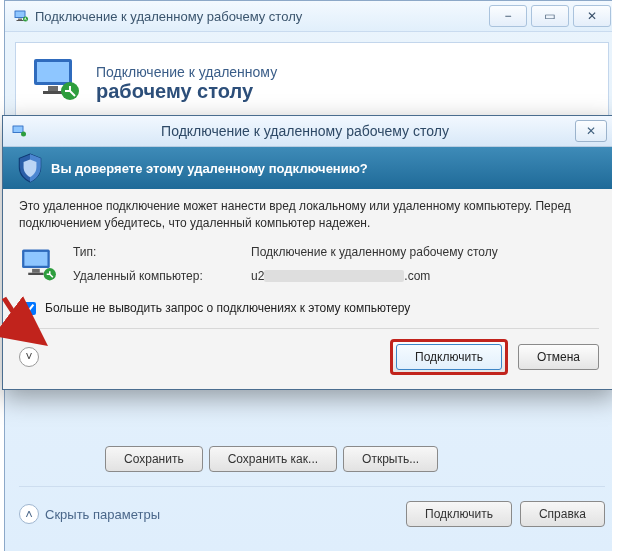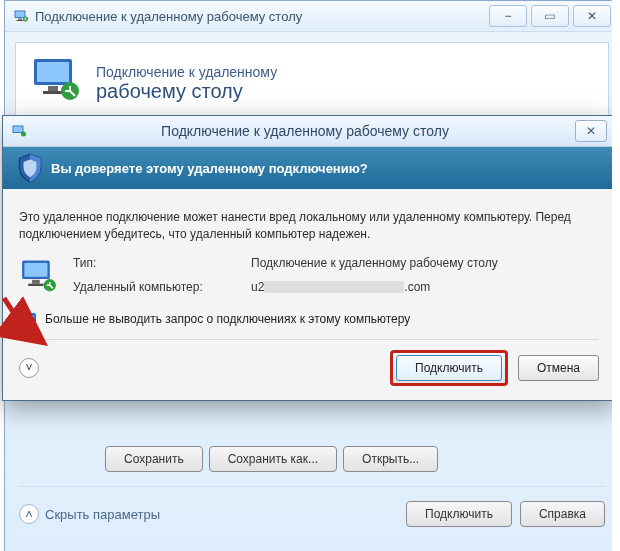--- a/index.html
+++ b/index.html
@@ -12,42 +12,42 @@
     background:linear-gradient(#f3f9ff,#e1effb);border-bottom:1px solid #c9dbef}
   .mainwin .titlebar .ticon{width:16px;height:16px;margin-right:6px}
   .mainwin .titletxt{color:#3b556e;font-size:13px}
   .mainwin .winbtns{margin-left:auto;display:flex;gap:4px}
   .mainwin .winbtns .wb{width:36px;height:20px;border:1px solid #aac3dd;border-radius:3px;
     background:linear-gradient(#fbfdff,#e4eefa);display:flex;align-items:center;justify-content:center;
     color:#38506a;font-size:12px}
   .mainwin .banner{margin:10px;padding:12px 14px;background:#fff;border:1px solid #c3d6ec;
     display:flex;align-items:flex-end;gap:14px}
   .mainwin .bantxt .ln1{color:#3a5d88;font-size:14px}
-  .mainwin .bantxt .ln2{color:#2d4f7a;font-size:20px;font-weight:400}
+  .mainwin .bantxt .ln2{color:#2d4f7a;font-size:20px;font-weight:700}
   .mainwin .bottom-btns{position:absolute;left:100px;top:445px;display:flex;gap:6px}
   .mainwin .stdbtn{height:24px;padding:0 18px;border:1px solid #8a8a8a;border-radius:4px;
     background:linear-gradient(#f7f7f7,#e2e2e2);color:#333;font-size:12px;display:flex;align-items:center}
   .mainwin .divider{position:absolute;left:14px;right:14px;top:485px;height:1px;background:#cdddef}
   .mainwin .footer{position:absolute;left:14px;right:14px;top:500px;display:flex;align-items:center}
   .mainwin .footer .expand{display:flex;align-items:center;gap:6px;color:#4a678a;font-size:13px}
   .mainwin .footer .spacer{flex:1}
 
   
   .dlg{position:absolute;left:2px;top:115px;width:612px;
     border:1px solid #4a6d8f;box-shadow:0 8px 24px rgba(0,0,0,.35);background:#f4f4f4}
   .dlg .dtitle{height:30px;background:linear-gradient(#f2f8ff,#d8e8f8);
     display:flex;align-items:center;padding:0 8px;border-bottom:1px solid #b8cde2}
   .dlg .dtitle .dti{width:16px;height:16px;margin-right:8px}
   .dlg .dtitle .dtt{flex:1;text-align:center;color:#2e4966;font-size:14px}
   .dlg .dtitle .close{width:30px;height:20px;border:1px solid #9bb3cc;border-radius:3px;
     background:linear-gradient(#fbfdff,#e1edf9);display:flex;align-items:center;justify-content:center;color:#41617f}
   .dlg .trustbar{height:42px;background:linear-gradient(#3e8bb8,#1f6a98);
     display:flex;align-items:center;padding:0 14px;gap:8px;color:#fff;font-size:13px;font-weight:600}
   .dlg .trustbar .shield{width:26px;height:30px}
-  .dlg .body{background:#f4f4f4;padding:20px 16px 14px 16px;color:#333}
+  .dlg .body{background:#f4f4f4;padding:9px 16px 14px 16px;color:#333}
   .dlg .warn{font-size:12px;color:#2c2c2c;line-height:1.45;margin-bottom:12px}
   .dlg .inforow{display:flex;gap:14px;margin-bottom:14px}
   .dlg .inforow .picon{width:40px;height:40px;flex:none}
   .dlg .kv{display:grid;grid-template-columns:170px 1fr;row-gap:8px;column-gap:8px;font-size:12px;color:#333}
   .dlg .kv .val .obf{display:inline-block;width:140px;height:12px;background:#dedede;border-radius:2px;vertical-align:-2px}
   .dlg .cbrow{display:flex;align-items:center;gap:6px;font-size:12px;color:#222;margin:4px 0 10px 0}
   .dlg .cbrow input{width:13px;height:13px}
   .dlg .sep{height:1px;background:#d8d8d8;margin:6px 0 10px 0}
   .dlg .actions{display:flex;align-items:center}
   .dlg .details{display:flex;align-items:center;gap:8px;color:#444;font-size:12px}

